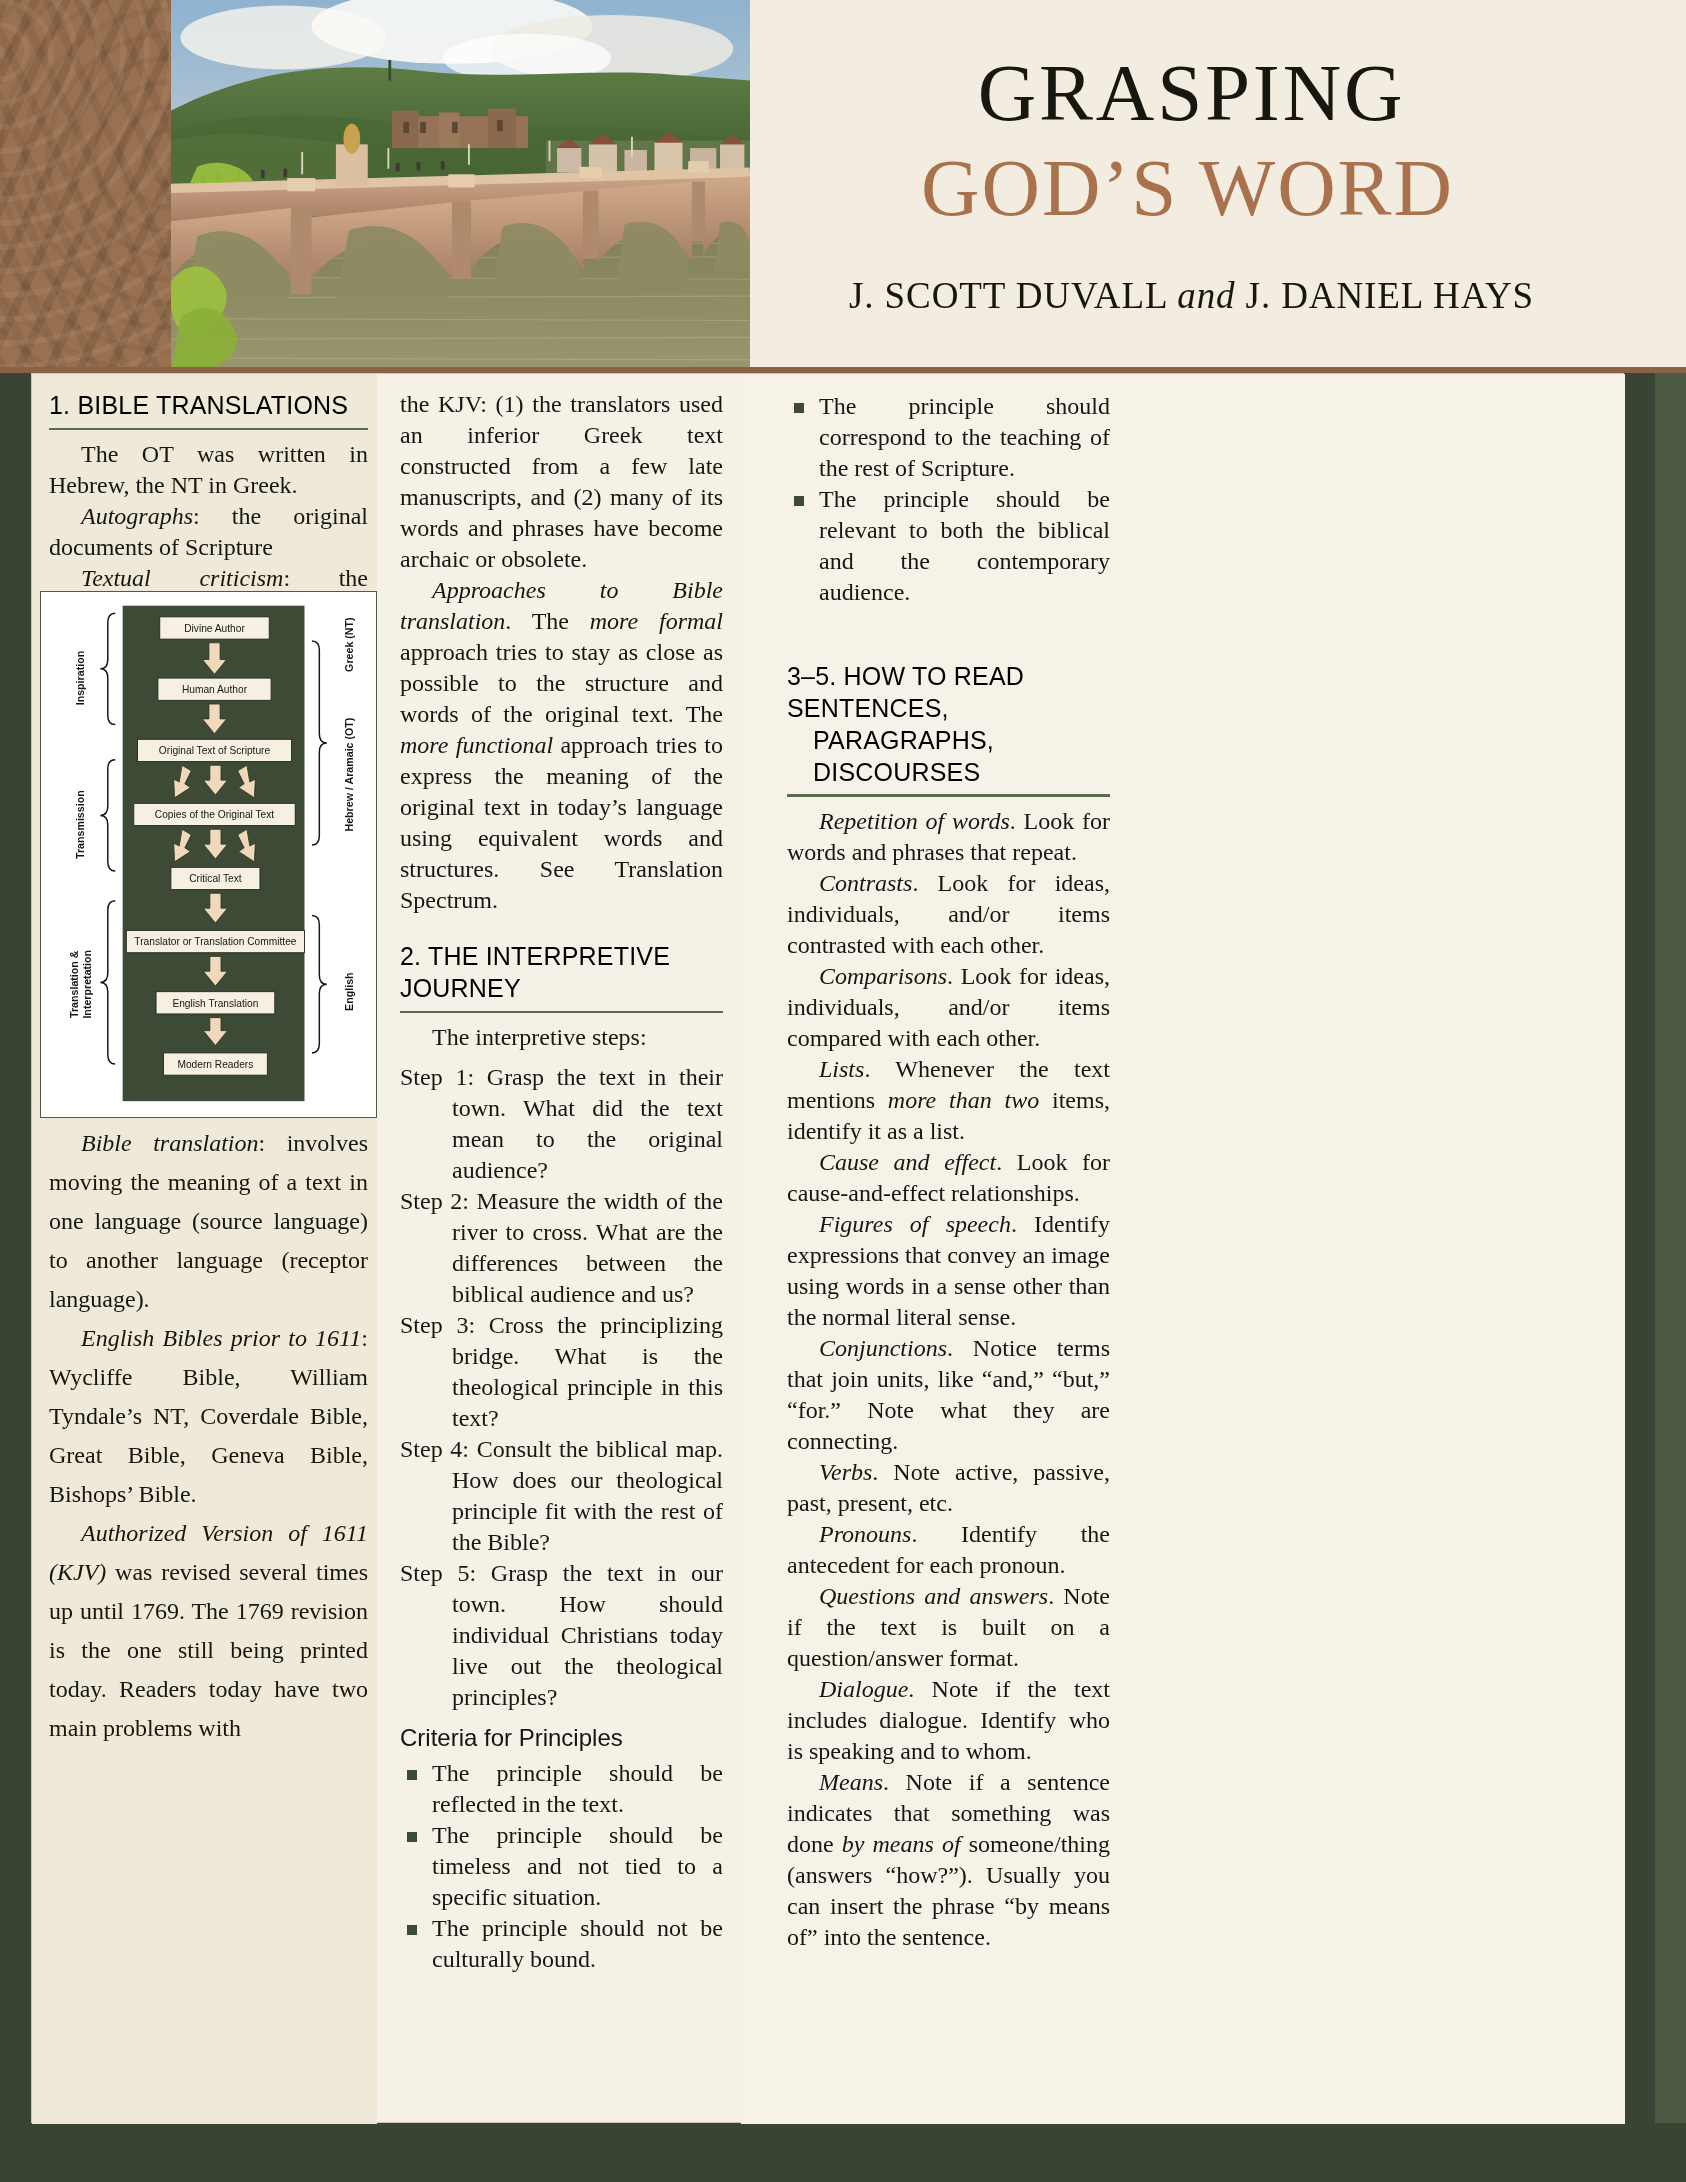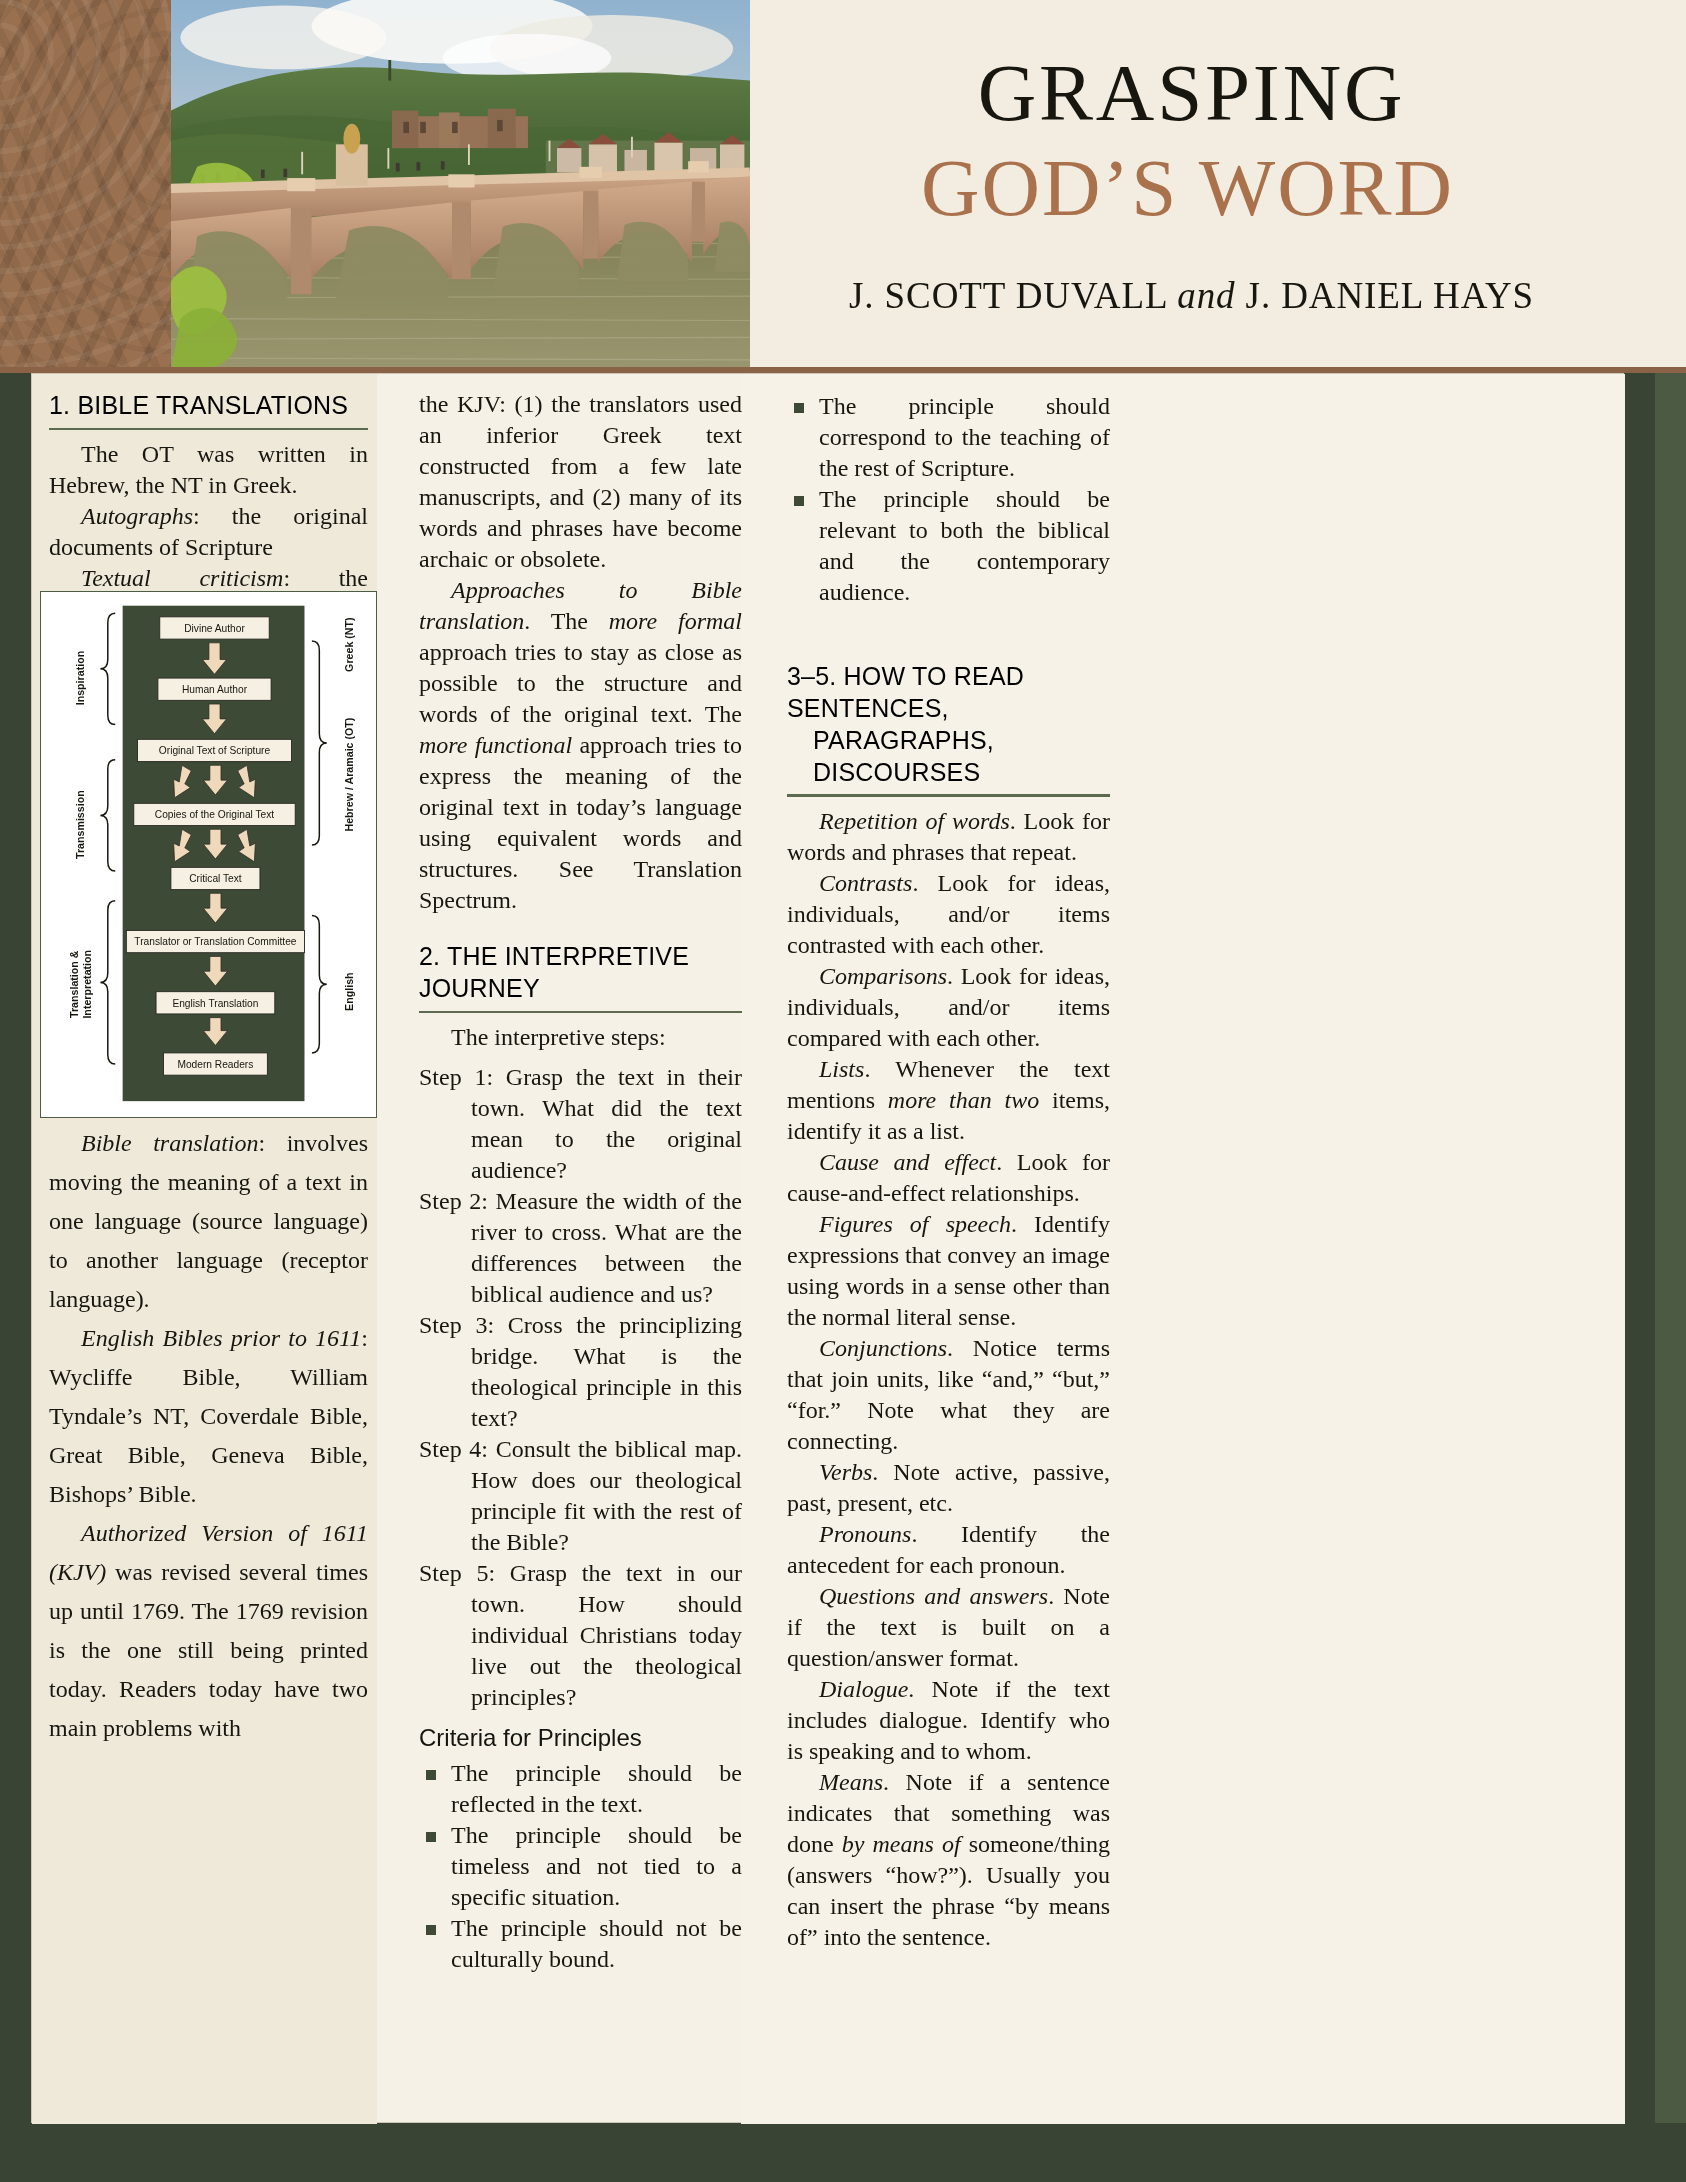--- a/index.html
+++ b/index.html
@@ -120,21 +120,21 @@
     position: absolute;
     top: 0;
     font-family: "Liberation Serif", serif;
     font-size: 24px;
     line-height: 31px;
     color: #17160f;
     text-align: justify;
     hyphens: auto;
   }
   #col1 { left: 17px;  width: 319px; }
-  #col2 { left: 387px; width: 323px; }
+  #col2 { left: 368px; width: 323px; }
   #col3 { left: 737px; width: 323px; margin-left: 18px; }
 
   h2.sec {
     font-family: "Liberation Sans", sans-serif;
     font-size: 25px;
     font-weight: 400;
     letter-spacing: 0.2px;
     color: #000000;
     line-height: 32px;
     margin: 0 0 6.6px 0;

